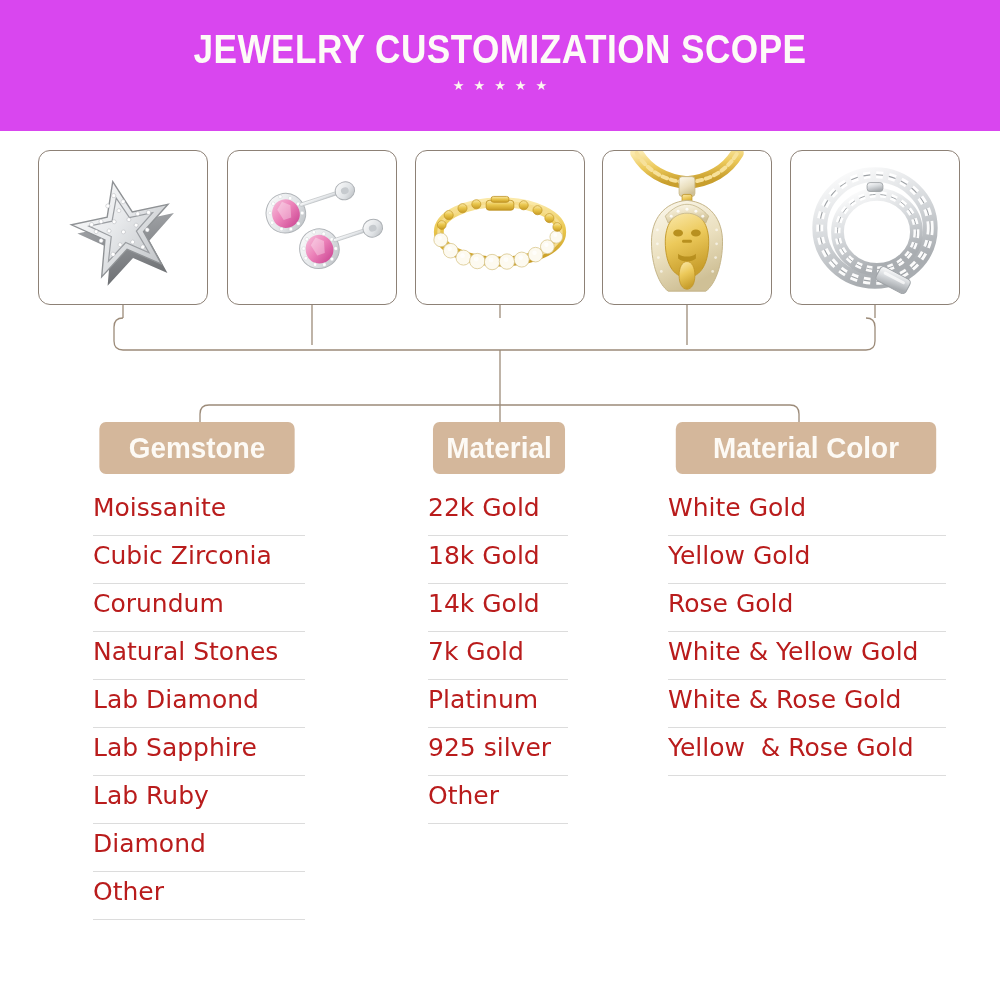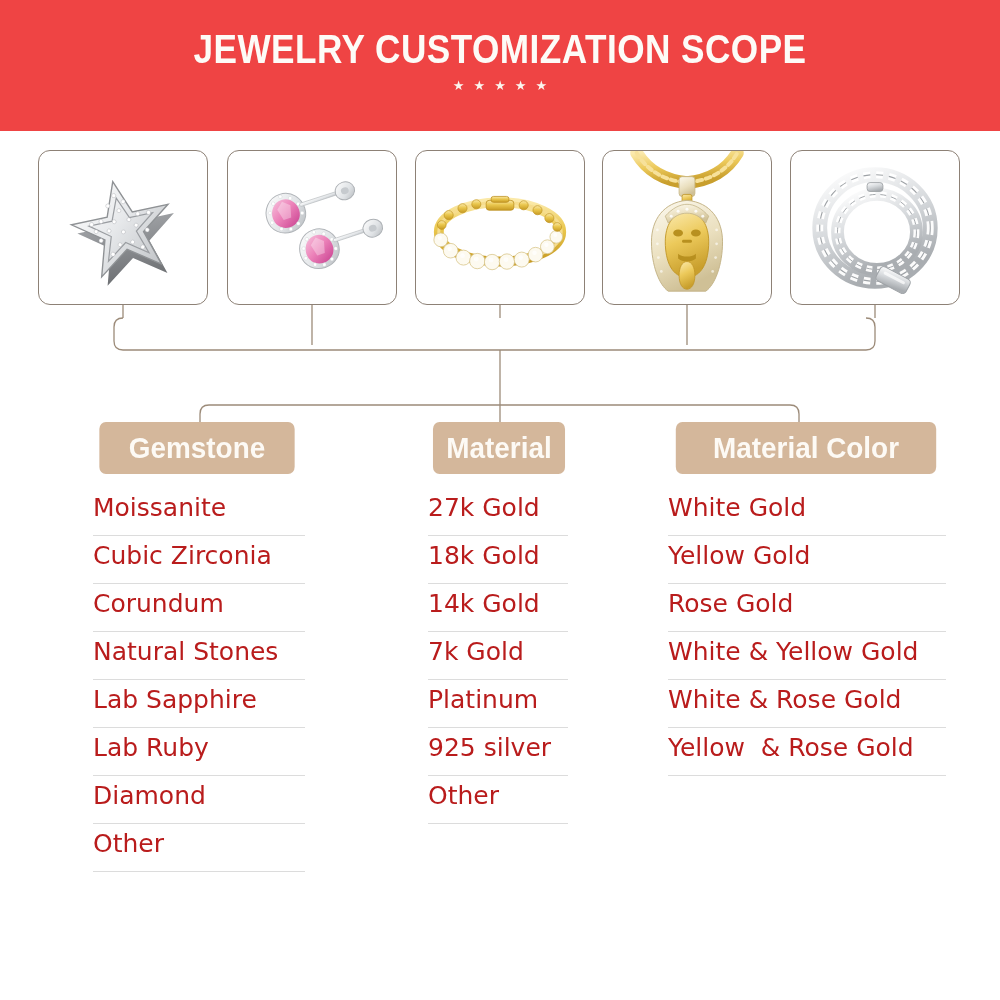--- a/index.html
+++ b/index.html
@@ -15,21 +15,21 @@
     position: relative;
   }
 
   
   #header-band {
     position: absolute;
     left: 0;
     top: 0;
     width: 1000px;
     height: 131px;
-    background: #ef4444;
+    background: #d946ef;
   }
   #page-title {
     position: absolute;
     left: 0;
     top: 26px;
     width: 1000px;
     text-align: center;
     color: #fdfbf7;
     font-family: "Liberation Sans", sans-serif;
     font-weight: bold;
@@ -380,28 +380,29 @@
 
 <div class="category-pill" style="left:428px; top:422px; width:142px; height:52px;">Material</div>
 
 <div class="category-pill" style="left:666px; top:422px; width:280px; height:52px;">Material Color</div>
 
 <ul class="option-list" style="left:93px; top:488px; width:212px;">
   <li class="option-item">Moissanite</li>
   <li class="option-item">Cubic Zirconia</li>
   <li class="option-item">Corundum</li>
   <li class="option-item">Natural Stones</li>
+  <li class="option-item">Lab Diamond</li>
   <li class="option-item">Lab Sapphire</li>
   <li class="option-item">Lab Ruby</li>
   <li class="option-item">Diamond</li>
   <li class="option-item">Other</li>
 </ul>
 
 <ul class="option-list" style="left:428px; top:488px; width:140px;">
-  <li class="option-item">27k Gold</li>
+  <li class="option-item">22k Gold</li>
   <li class="option-item">18k Gold</li>
   <li class="option-item">14k Gold</li>
   <li class="option-item">7k Gold</li>
   <li class="option-item">Platinum</li>
   <li class="option-item">925 silver</li>
   <li class="option-item">Other</li>
 </ul>
 
 <ul class="option-list" style="left:668px; top:488px; width:278px;">
   <li class="option-item">White Gold</li>

